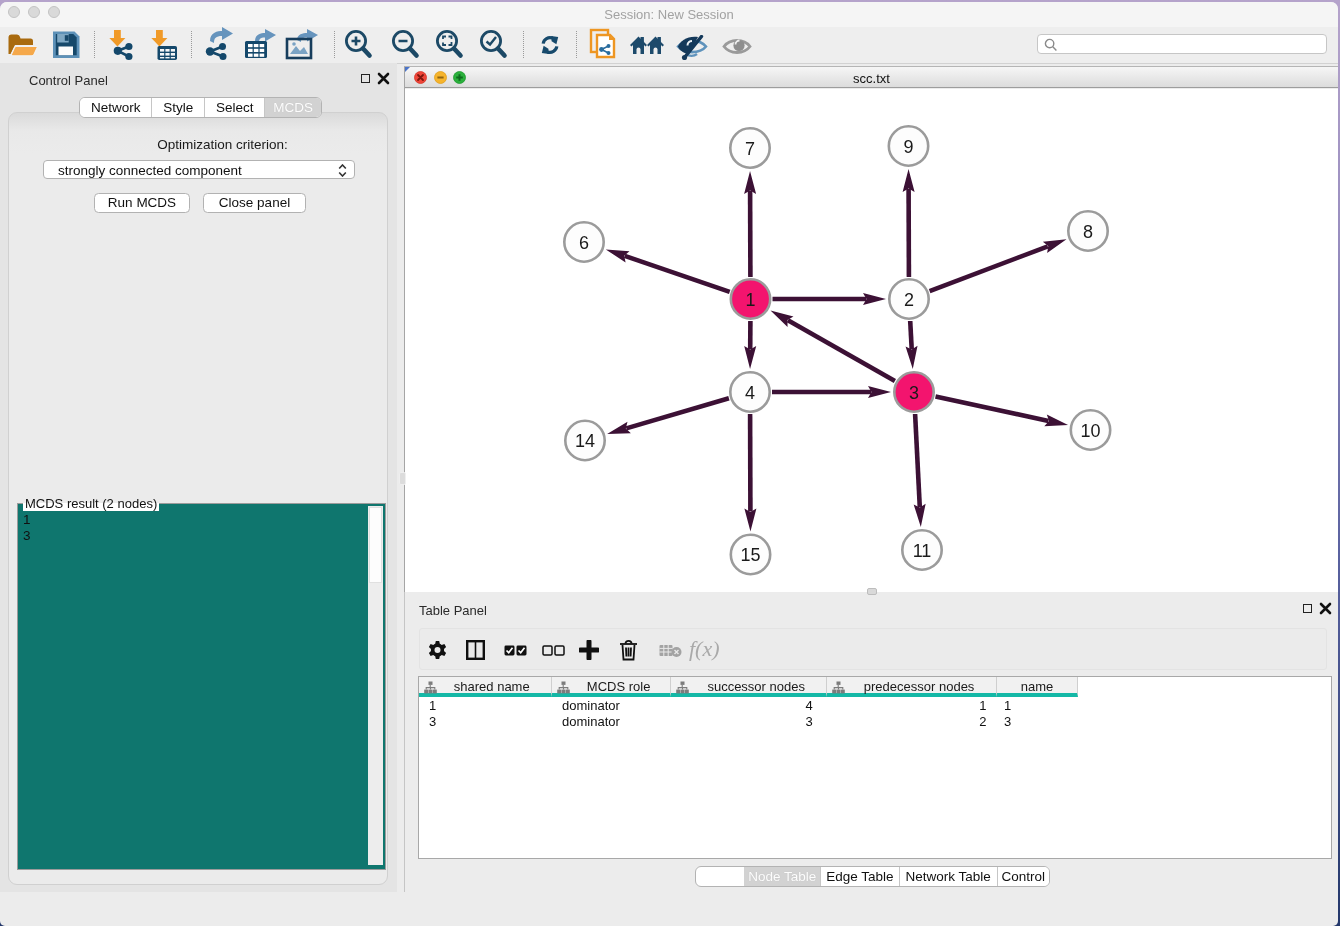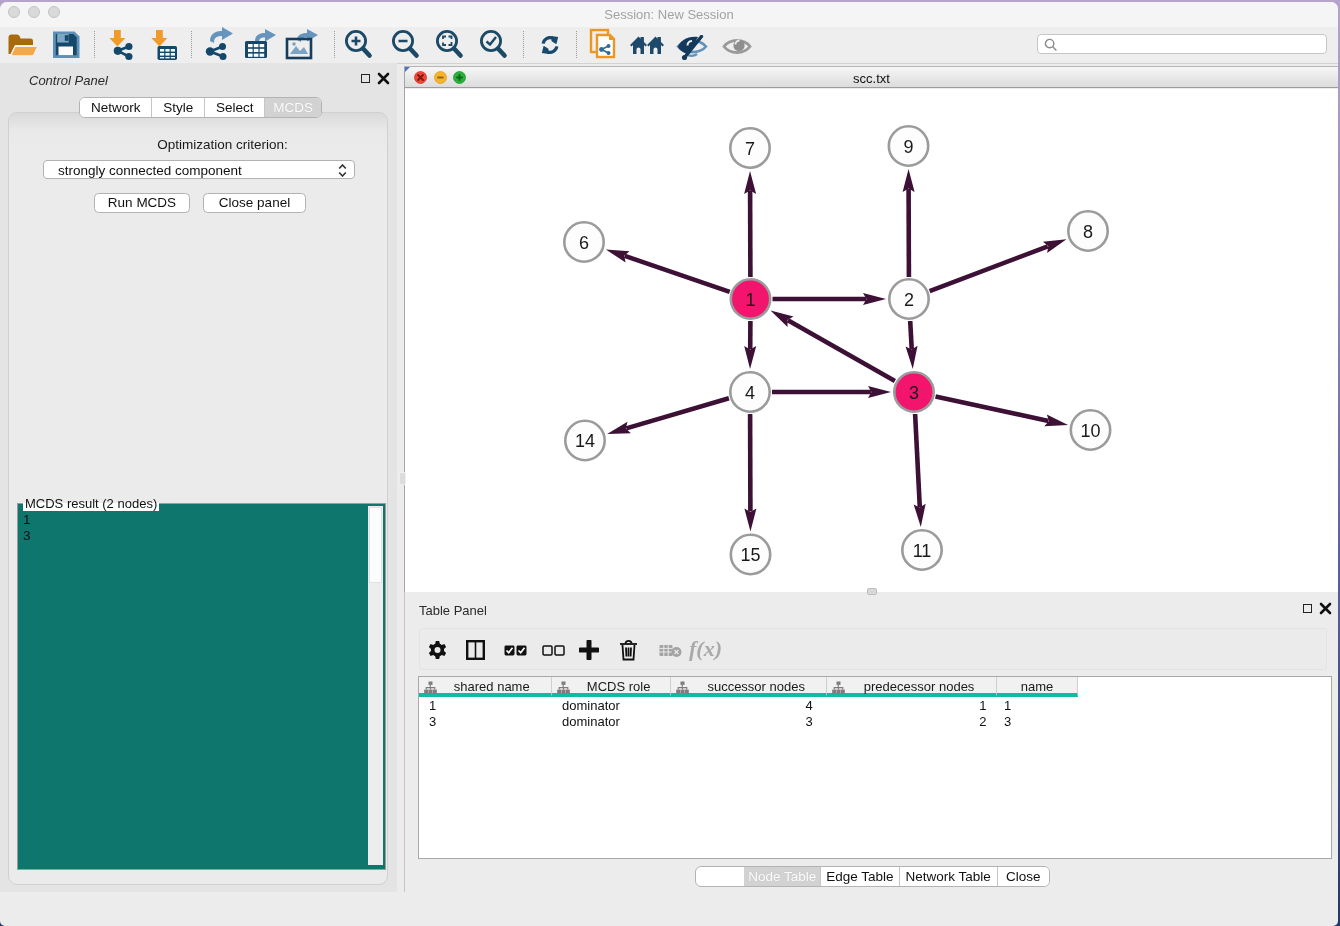--- a/index.html
+++ b/index.html
@@ -12,21 +12,21 @@
 #titlebar{position:absolute;left:0;top:0;width:100%;height:25px;background:#f5f5f5;}
 .tl{position:absolute;top:4px;width:12px;height:12px;border-radius:50%;background:#d9d9d9;border:1px solid #c3c3c3;box-sizing:border-box;}
 #wtitle{position:absolute;top:5px;width:100%;text-align:center;font-size:13px;color:#a2a2a2;}
 
 #toolbar{position:absolute;left:0;top:25px;width:100%;height:37px;box-sizing:border-box;background:#eeeeee;border-bottom:1px solid #d2d2d2;}
 .sep{position:absolute;top:4px;height:27px;width:0;border-left:1px dotted #9a9a9a;}
 .tbi{position:absolute;top:0px;}
 #search{position:absolute;left:1037px;top:7px;width:290px;height:20px;background:#fff;border:1px solid #c6c6c6;border-radius:4px;box-sizing:border-box;}
 
 #cpanel{position:absolute;left:0;top:61px;width:397px;height:829px;background:#e4e4e4;}
-#cptitle{position:absolute;left:29px;top:10px;font-size:13px;color:#2a2a2a;font-style:italic;}
+#cptitle{position:absolute;left:29px;top:10px;font-size:13px;color:#2a2a2a;}
 .flicon{width:9px;height:9px;border:1.5px solid #222;box-sizing:border-box;background:#fff0;}
 #cpbody{position:absolute;left:8px;top:49px;width:378px;height:771px;background:#ebebeb;border:1px solid #d0d0d0;border-radius:9px;
  background:linear-gradient(180deg,#dadada 0px,#e9e9e9 18px,#ebebeb 40px);}
 .tabbar{position:absolute;display:flex;height:21px;border:1px solid #b3b3b3;border-radius:6px;overflow:hidden;background:#fff;box-sizing:border-box;}
 .tabbar .tab{height:100%;display:flex;align-items:center;justify-content:center;font-size:13.5px;color:#111;background:#fff;border-left:1px solid #c6c6c6;box-sizing:border-box;}
 .tabbar .tab:first-child{border-left:none;}
 .tabbar .tab.sel{background:#d2d2d2;color:#fdfdfd;text-shadow:0 0 1px #bbb;}
 #cptabs{left:79px;top:34px;width:243px;}
 #optlabel{position:absolute;left:0;top:74px;width:397px;text-align:center;font-size:13.5px;color:#1a1a1a;padding-left:24px;}
 #optsel{position:absolute;left:43px;top:97px;width:312px;height:19px;background:#fff;border:1px solid #b2b2b2;border-radius:4px;box-sizing:border-box;text-align:center;}
@@ -362,21 +362,21 @@
           </g>
           <g stroke="#e9e9e9" stroke-width="1">
             <line x1="0.5" y1="4.4" x2="13.5" y2="4.4"></line>
             <line x1="0.5" y1="8" x2="13.5" y2="8"></line>
             <line x1="4.8" y1="1" x2="4.8" y2="12"></line>
             <line x1="9.2" y1="1" x2="9.2" y2="12"></line>
           </g>
           <circle cx="17.5" cy="8" r="5" fill="#a3a3a3"></circle>
           <path d="M15.5 6 L19.5 10 M19.5 6 L15.5 10" stroke="#e9e9e9" stroke-width="1.4"></path>
         </svg>
-      <div class="abs" style="left:269px;top:7px;font-family:'Liberation Serif',serif;font-style:italic;font-size:22px;color:#a9a9a9;font-weight:bold;">f(x)</div>
+      <div class="abs" style="left:269px;top:7px;font-family:'Liberation Serif',serif;font-style:italic;font-size:22px;color:#a9a9a9;">f(x)</div>
     </div>
     <div id="tblock">
       <div class="hcell" style="left:0;width:132.5px;"><span style="margin-left:14px">shared name</span></div>
       <div class="hcell" style="left:132.5px;width:119.3px;"><span style="margin-left:16px">MCDS role</span></div>
       <div class="hcell" style="left:251.8px;width:155.8px;"><span style="margin-left:16px">successor nodes</span></div>
       <div class="hcell" style="left:407.6px;width:170px;"><span style="margin-left:16px">predecessor nodes</span></div>
       <div class="hcell" style="left:577.6px;width:81.8px;">name</div>
       <svg class="abs" style="left:5px;top:4px" width="13" height="13" viewBox="0 0 13 13">
           <g fill="#7c7c7c">
             <rect x="4.5" y="0.5" width="4" height="3.4"></rect>
@@ -421,21 +421,21 @@
       <div class="dcell" style="left:10px;top:36.5px;">3</div>
       <div class="dcell" style="left:143px;top:36.5px;">dominator</div>
       <div class="dcell" style="left:251.8px;top:36.5px;width:142px;text-align:right;">3</div>
       <div class="dcell" style="left:407.6px;top:36.5px;width:160px;text-align:right;">2</div>
       <div class="dcell" style="left:585px;top:36.5px;">3</div>
     </div>
     <div class="tabbar" id="tptabs">
       <div class="tab sel" style="width:89px">Node Table</div>
       <div class="tab" style="width:91px">Edge Table</div>
       <div class="tab" style="width:114px">Network Table</div>
-      <div class="tab" style="width:61px">Close</div>
+      <div class="tab" style="width:61px">Control</div>
     </div>
   </div>
   <div class="abs" style="left:398.5px;top:470px;width:5px;height:11px;background:#dcdcdc;border:1px solid #efefef;border-radius:2px;"></div>
   <div class="abs" style="left:866.5px;top:585.5px;width:8px;height:5px;background:#d9d9d9;border:1px solid #bdbdbd;border-radius:2px;"></div>
   <svg class="abs" style="left:404.5px;top:64.5px" width="5" height="5" viewBox="0 0 5 5">
       <path d="M0 0 L5 0 L0 5 Z" fill="#4a74c9"></path>
     </svg>
 </div>
 
 </body></html>

